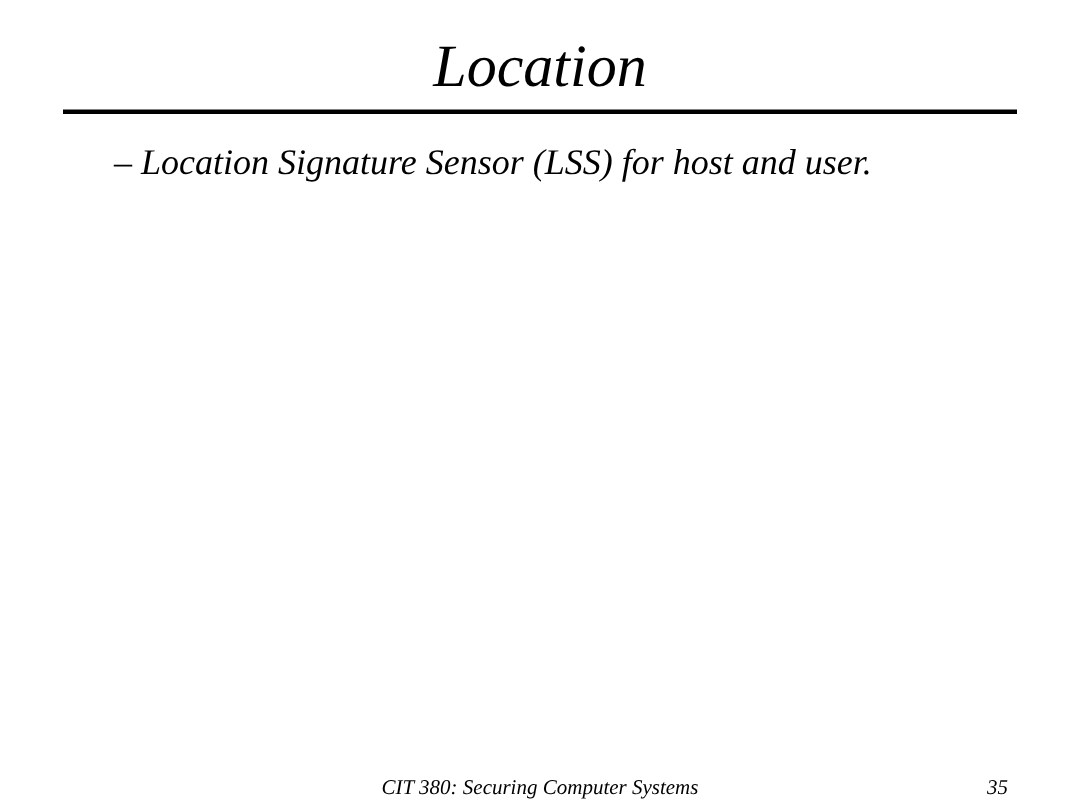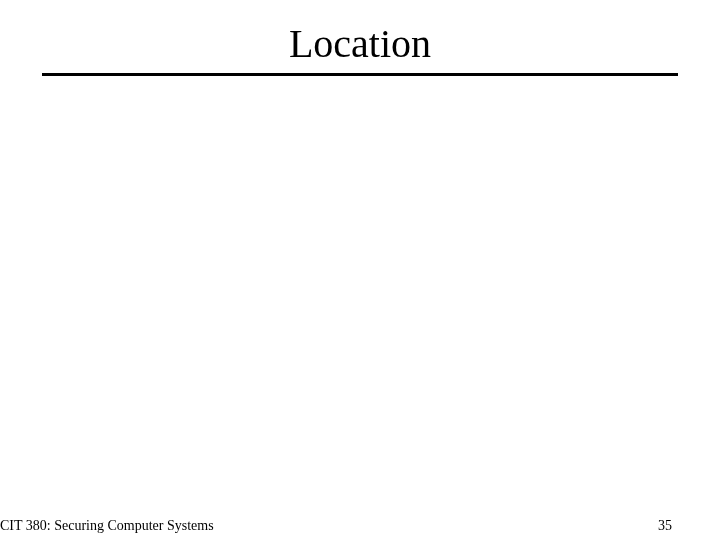--- a/index.html
+++ b/index.html
@@ -9,20 +9,21 @@
     height: 540px;
     background: #ffffff;
     font-family: "Times New Roman", Times, serif;
     color: #000000;
   }
   .slide {
     position: relative;
     width: 720px;
     height: 540px;
     box-sizing: border-box;
+    font-style: italic;
   }
   .title {
     text-align: center;
     font-size: 40px;
     padding-top: 20px;
     padding-bottom: 6px;
   }
   .rule {
     margin: 0 42px 0 42px;
     border: none;
@@ -57,38 +58,40 @@
   .footer {
     position: absolute;
     bottom: 22px;
     left: 0;
     width: 720px;
     font-size: 14px;
   }
   .footer-center {
     position: absolute;
     width: 100%;
+    text-align: center;
   }
   .footer-right {
     position: absolute;
     right: 48px;
   }
 </style>
 </head>
 <body>
 
 <div class="slide">
 
   <div class="title">Location</div>
   <hr class="rule">
 
   <div class="body">
 
 
     <div class="bullets">
+      <div class="bullet">Location Signature Sensor (LSS) for host and user.</div>
     </div>
   </div>
 
   <div class="footer">
     <div class="footer-center">CIT 380: Securing Computer Systems</div>
     <div class="footer-right">35</div>
   </div>
 
 </div>
 

